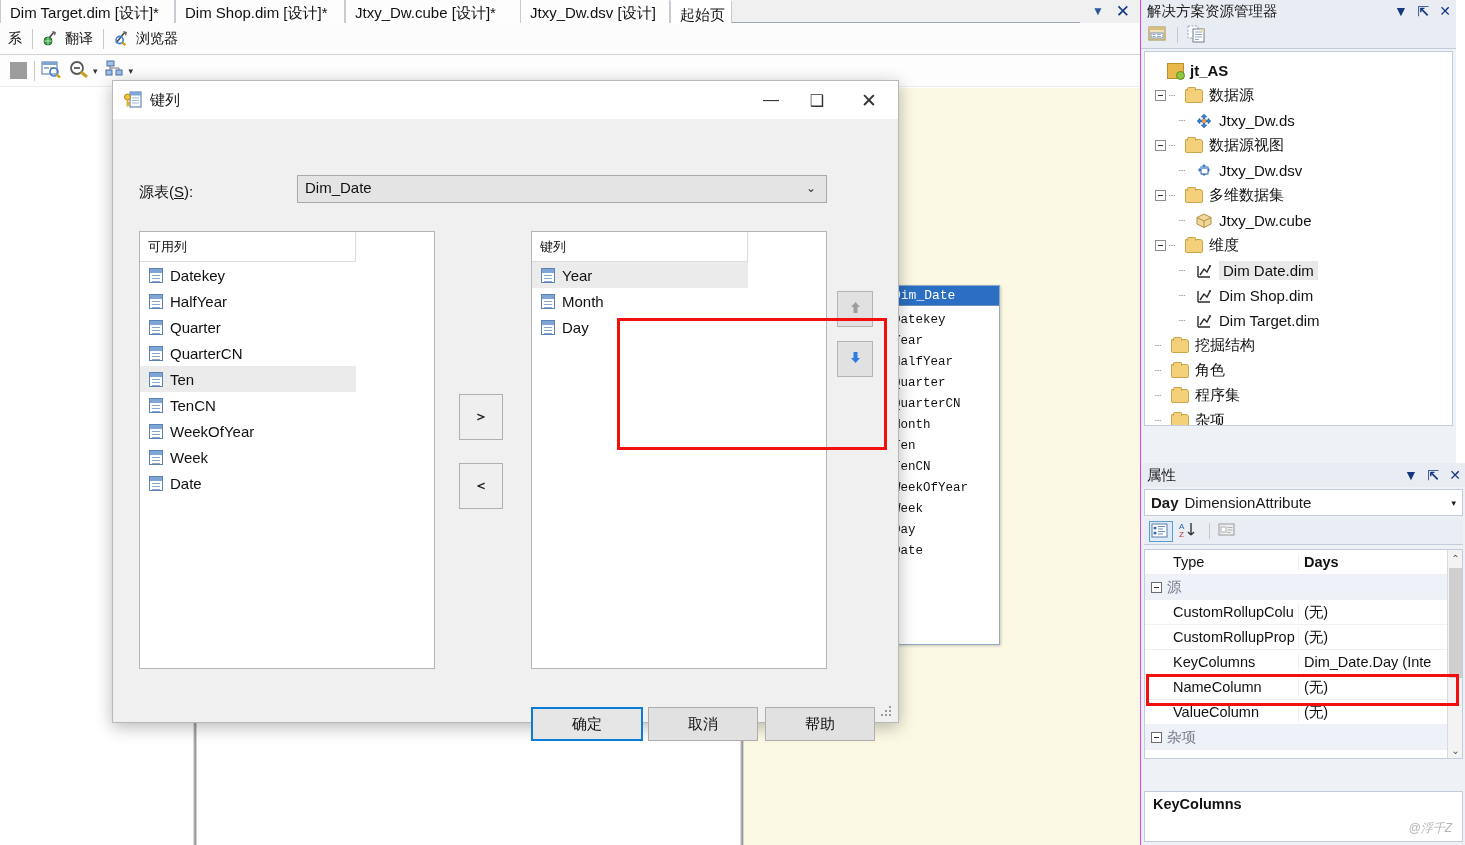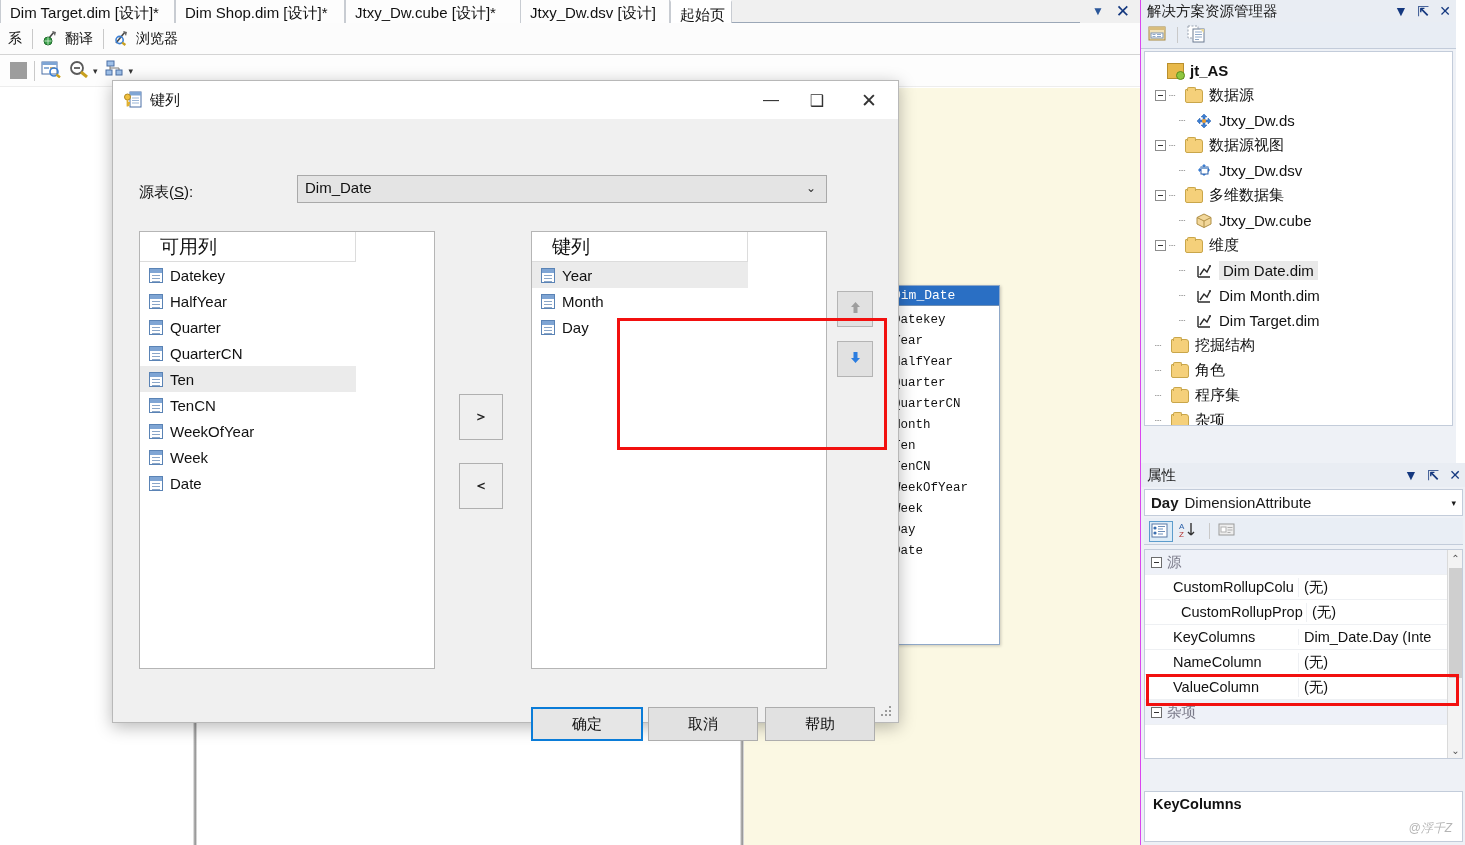--- a/index.html
+++ b/index.html
@@ -156,22 +156,22 @@
     position: absolute; right: 10px; top: 5px; font-size: 12px; color: #333;
   }
 
   .listbox {
     position: absolute; background: #ffffff; border: 1px solid #b5b5b5;
   }
   .lb-available { left: 26px; top: 112px; width: 296px; height: 438px; }
   .lb-key       { left: 418px; top: 112px; width: 296px; height: 438px; }
   .lb-header {
     height: 30px; border-bottom: 1px solid #dcdcdc;
-    display: flex; align-items: center; padding-left: 20px;
-    font-size: 19px; color: #111;
+    display: flex; align-items: center; padding-left: 8px;
+    font-size: 13px; color: #111;
     width: 216px;
     border-right: 1px solid #dcdcdc;
   }
   .lb-row {
     height: 26px; display: flex; align-items: center;
     padding-left: 9px; font-size: 15px; color: #111;
   }
   .lb-row.sel { background: #ebebeb; width: 216px; }
   .col-icon {
     width: 14px; height: 15px; margin-right: 7px; flex: 0 0 14px;
@@ -702,21 +702,21 @@
           <span class="label sel">Dim Date.dim</span>
         </div>
         <div class="tnode">
           <span class="ind" style="width: 26px;"></span>
           <span class="dots">┈</span>
           <span class="leaf-icon"><svg width="18" height="16" viewBox="0 0 18 16">
               <path d="M3 14 V3 M3 14 H15" stroke="#2b2b2b" stroke-width="1.4" fill="none"></path>
               <path d="M5 12 L9 6 L12 9 L15 3" stroke="#2b2b2b" stroke-width="1.4" fill="none"></path>
               <path d="M13.5 2.4 L16 2 L15.6 4.6 Z" fill="#2b2b2b"></path>
             </svg></span>
-          <span class="label">Dim Month.dim</span>
+          <span class="label">Dim Shop.dim</span>
         </div>
         <div class="tnode">
           <span class="ind" style="width: 26px;"></span>
           <span class="dots">┈</span>
           <span class="leaf-icon"><svg width="18" height="16" viewBox="0 0 18 16">
               <path d="M3 14 V3 M3 14 H15" stroke="#2b2b2b" stroke-width="1.4" fill="none"></path>
               <path d="M5 12 L9 6 L12 9 L15 3" stroke="#2b2b2b" stroke-width="1.4" fill="none"></path>
               <path d="M13.5 2.4 L16 2 L15.6 4.6 Z" fill="#2b2b2b"></path>
             </svg></span>
           <span class="label">Dim Target.dim</span>
@@ -783,30 +783,34 @@
           <svg width="20" height="17" viewBox="0 0 20 17">
               <rect x="2" y="3" width="15" height="11" fill="#eeeeee" stroke="#9a9a9a"></rect>
               <rect x="4" y="6" width="5" height="5" fill="#fff" stroke="#b0b0b0"></rect>
               <path d="M10.5 6.5h5M10.5 9h5M10.5 11.5h3" stroke="#b0b0b0"></path>
             </svg>
         </span>
       </div>
 
       <div class="grid">
         <div id="props-rows">
+            <div class="grow" style="position: relative;">
+              <div class="k">Type</div>
+              <div class="v"><b>Days</b></div>
+            </div>
             <div class="grow cat" style="position: relative;">
               <span class="cat-exp"></span>
               <div class="k">源</div>
               <div class="v"></div>
             </div>
             <div class="grow" style="position: relative;">
               <div class="k">CustomRollupColu</div>
               <div class="v">(无)</div>
             </div>
-            <div class="grow" style="position: relative; padding-left: 8px;">
+            <div class="grow" style="position: relative;">
               <div class="k">CustomRollupProp</div>
               <div class="v">(无)</div>
             </div>
             <div class="grow" style="position: relative;">
               <div class="k">KeyColumns</div>
               <div class="v">Dim_Date.Day (Inte</div>
             </div>
             <div class="grow" style="position: relative;">
               <div class="k">NameColumn</div>
               <div class="v">(无)</div>

